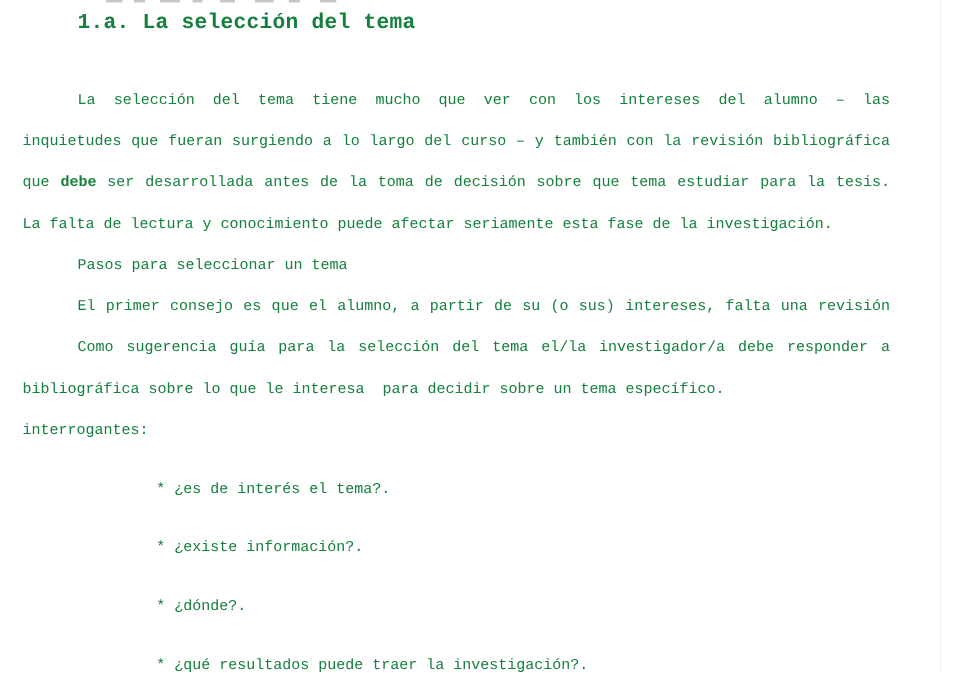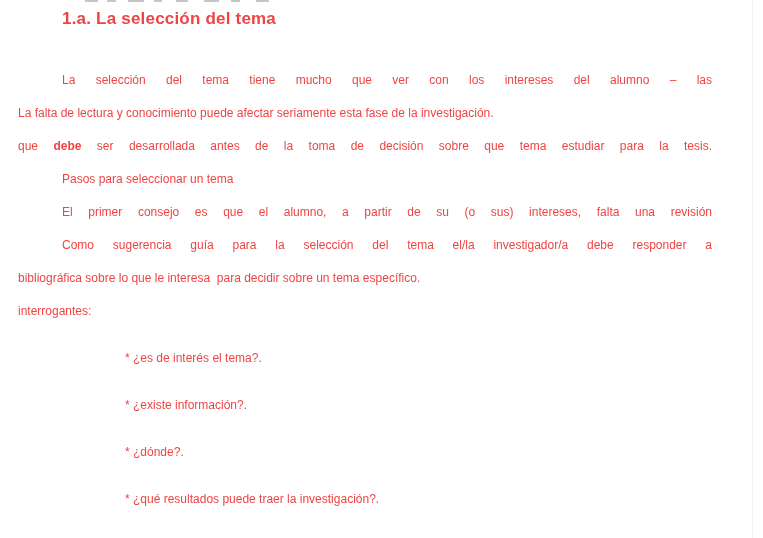--- a/index.html
+++ b/index.html
@@ -6,22 +6,22 @@
     margin: 0;
     padding: 0;
     background: #ffffff;
   }
   .page {
     position: relative;
     width: 763px;
     height: 538px;
     background: #ffffff;
     overflow: hidden;
-    font-family: Liberation Sans, sans-serif;
-    color: #ef4444;
+    font-family: Liberation Mono, monospace;
+    color: #15803d;
     border-radius: 12px;
   }
   .heading {
     position: absolute;
     left: 62px;
     top: 9px;
     font-size: 17px;
     font-weight: bold;
     letter-spacing: 0.2px;
     white-space: nowrap;
@@ -77,22 +77,23 @@
     <span style="left:176px; width:12px;"></span>
     <span style="left:204px; width:15px;"></span>
     <span style="left:231px; width:9px;"></span>
     <span style="left:256px; width:13px;"></span>
   </div>
 
   <div class="heading">1.a. La selección del tema</div>
 
   <div class="body-text">
       <div class="line indent justify"><span>La selección del tema tiene mucho que ver con los intereses del alumno – las</span></div>
+      <div class="line justify"><span>inquietudes que fueran surgiendo a lo largo del curso – y también con la revisión bibliográfica</span></div>
+      <div class="line justify"><span>que </span><b>debe</b><span> ser desarrollada antes de la toma de decisión sobre que tema estudiar para la tesis.</span></div>
       <div class="line"><span>La falta de lectura y conocimiento puede afectar seriamente esta fase de la investigación.</span></div>
-      <div class="line justify"><span>que </span><b>debe</b><span> ser desarrollada antes de la toma de decisión sobre que tema estudiar para la tesis.</span></div>
       <div class="line indent"><span>Pasos para seleccionar un tema</span></div>
       <div class="line indent justify"><span>El primer consejo es que el alumno, a partir de su (o sus) intereses, falta una revisión</span></div>
       <div class="line indent justify"><span>Como sugerencia guía para la selección del tema el/la investigador/a debe responder a</span></div>
       <div class="line"><span>bibliográfica sobre lo que le interesa&nbsp; para decidir sobre un tema específico.</span></div>
       <div class="line"><span>interrogantes:</span></div>
       <div class="line bullet"><span>* ¿es de interés el tema?.</span></div>
       <div class="line bullet"><span>* ¿existe información?.</span></div>
       <div class="line bullet"><span>* ¿dónde?.</span></div>
       <div class="line bullet"><span>* ¿qué resultados puede traer la investigación?.</span></div>
     </div>

